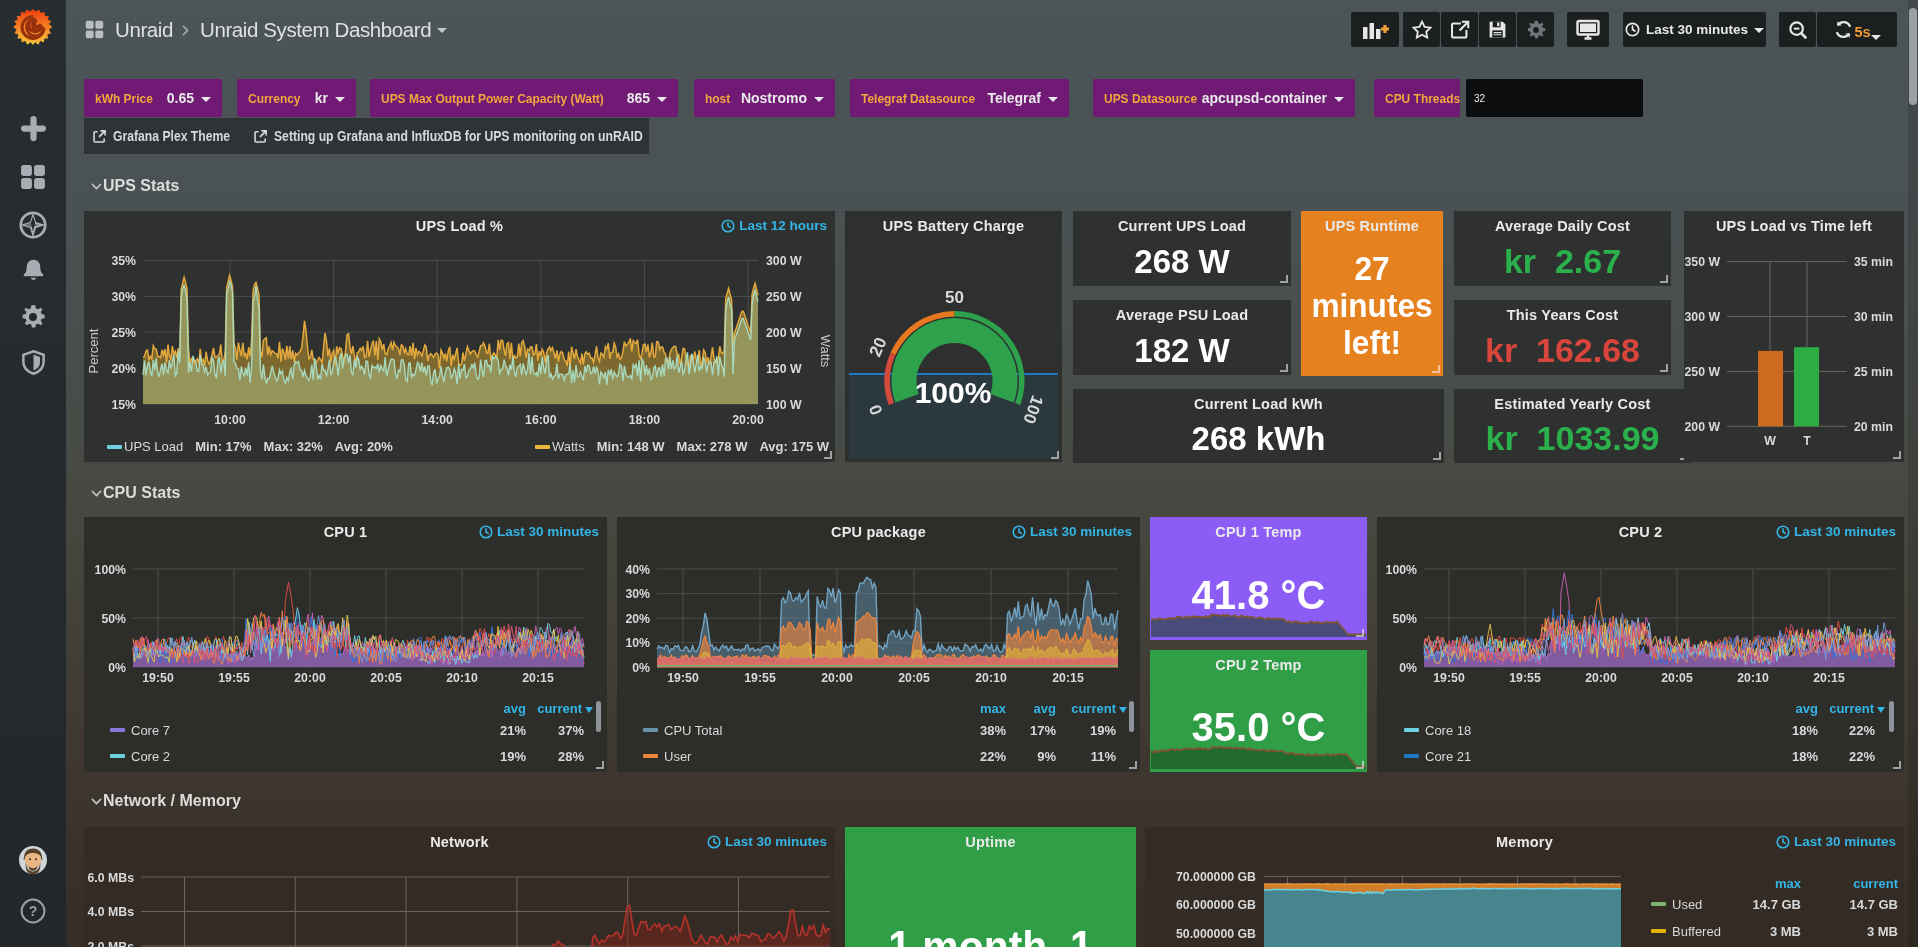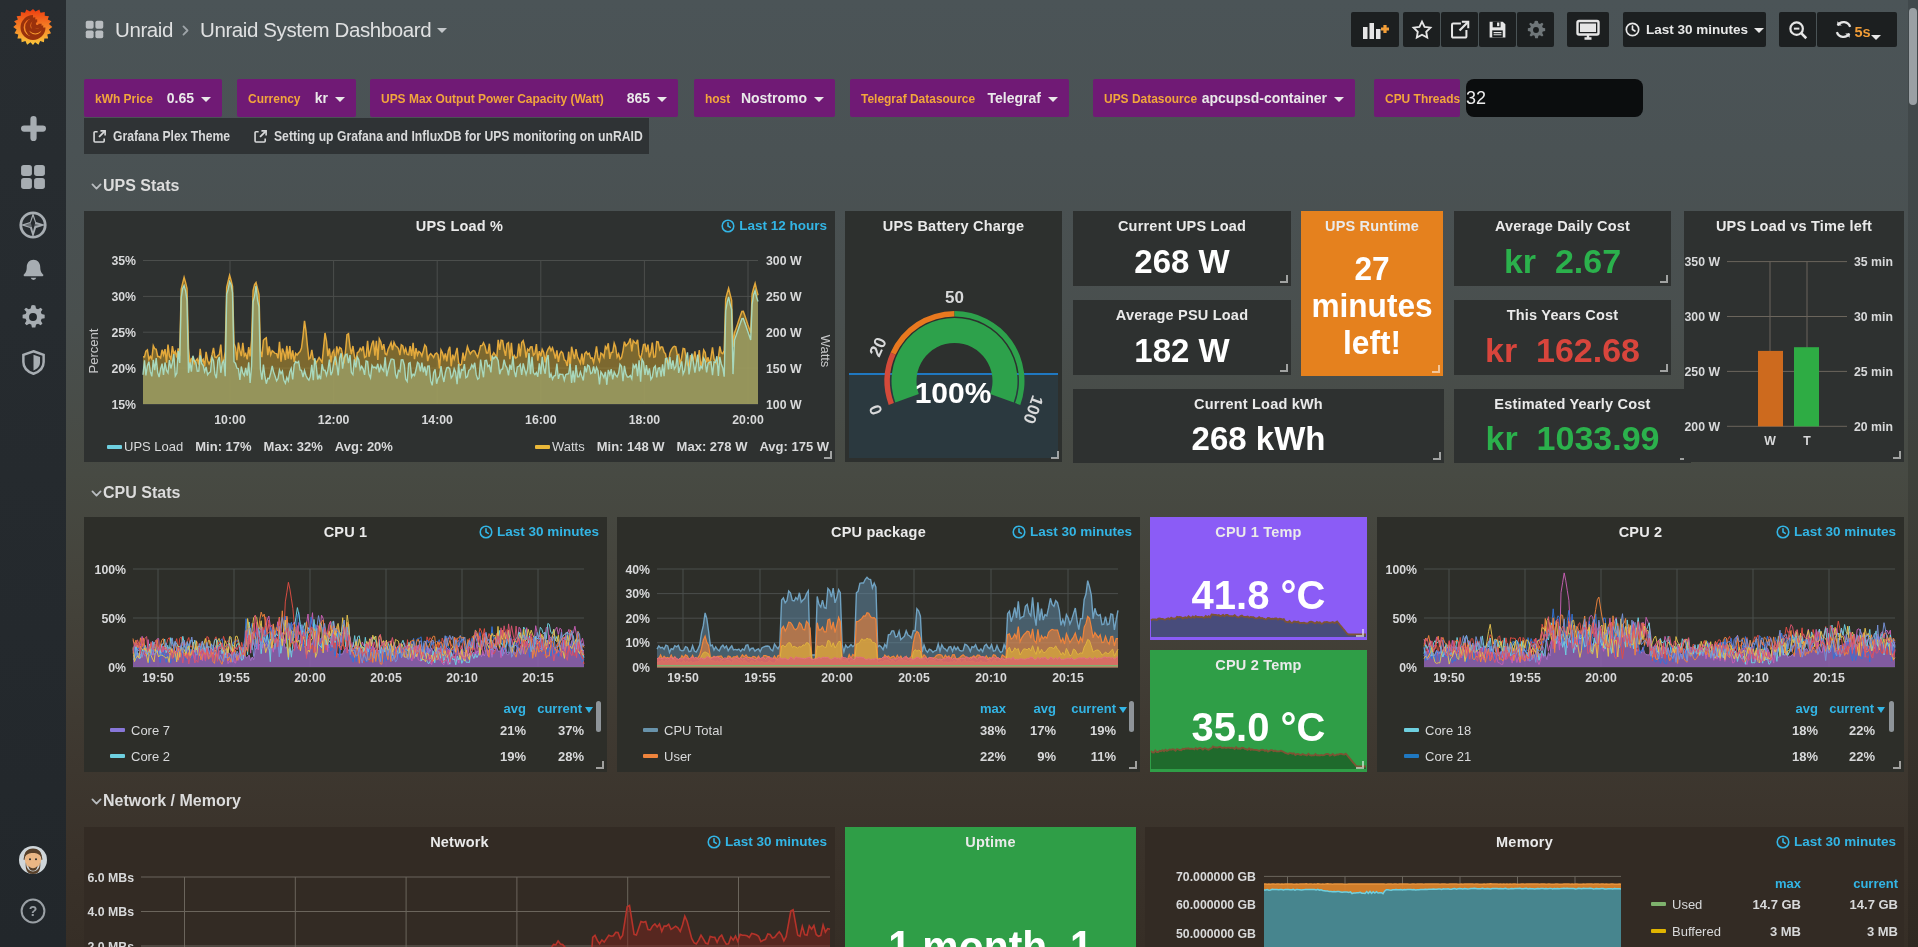--- a/index.html
+++ b/index.html
@@ -209,21 +209,21 @@
     <span class="vlab">Telegraf Datasource</span>
     <span class="vval">Telegraf<span class="car"></span></span>
   </div>
 <div class="vbox" style="left:1093px;width:262px">
     <span class="vlab">UPS Datasource</span>
     <span class="vval">apcupsd-container<span class="car"></span></span>
   </div>
 <div class="vbox" style="left:1374px;width:86px">
     <span class="vlab">CPU Threads</span>
   </div>
-<div class="abs" style="left:1466px;top:79px;width:177px;height:38px;background:#0b0d0e;border-radius:8px;color:#ececec;font-size:18px;display:flex;align-items:center;padding-left:0">32</div>
+<div class="abs" style="left:1466px;top:79px;width:177px;height:38px;background:#0b0d0e;border-radius:2px;color:#ececec;font-size:10px;display:flex;align-items:center;padding-left:8px">32</div>
 <div class="lbox" style="left:84px;width:161px">
     <svg width="15" height="15" viewBox="0 0 16 16">
       <path d="M6 3H3.2a1 1 0 0 0-1 1v8.8a1 1 0 0 0 1 1H12a1 1 0 0 0 1-1V10" fill="none" stroke="#d8d9da" stroke-width="1.7"></path>
       <path d="M9 2h5v5" fill="none" stroke="#d8d9da" stroke-width="1.7"></path>
       <path d="M14 2L7.5 8.5" stroke="#d8d9da" stroke-width="1.9"></path>
     </svg>
     <span>Grafana Plex Theme</span>
   </div>
 <div class="lbox" style="left:245px;width:404px">
     <svg width="15" height="15" viewBox="0 0 16 16">

